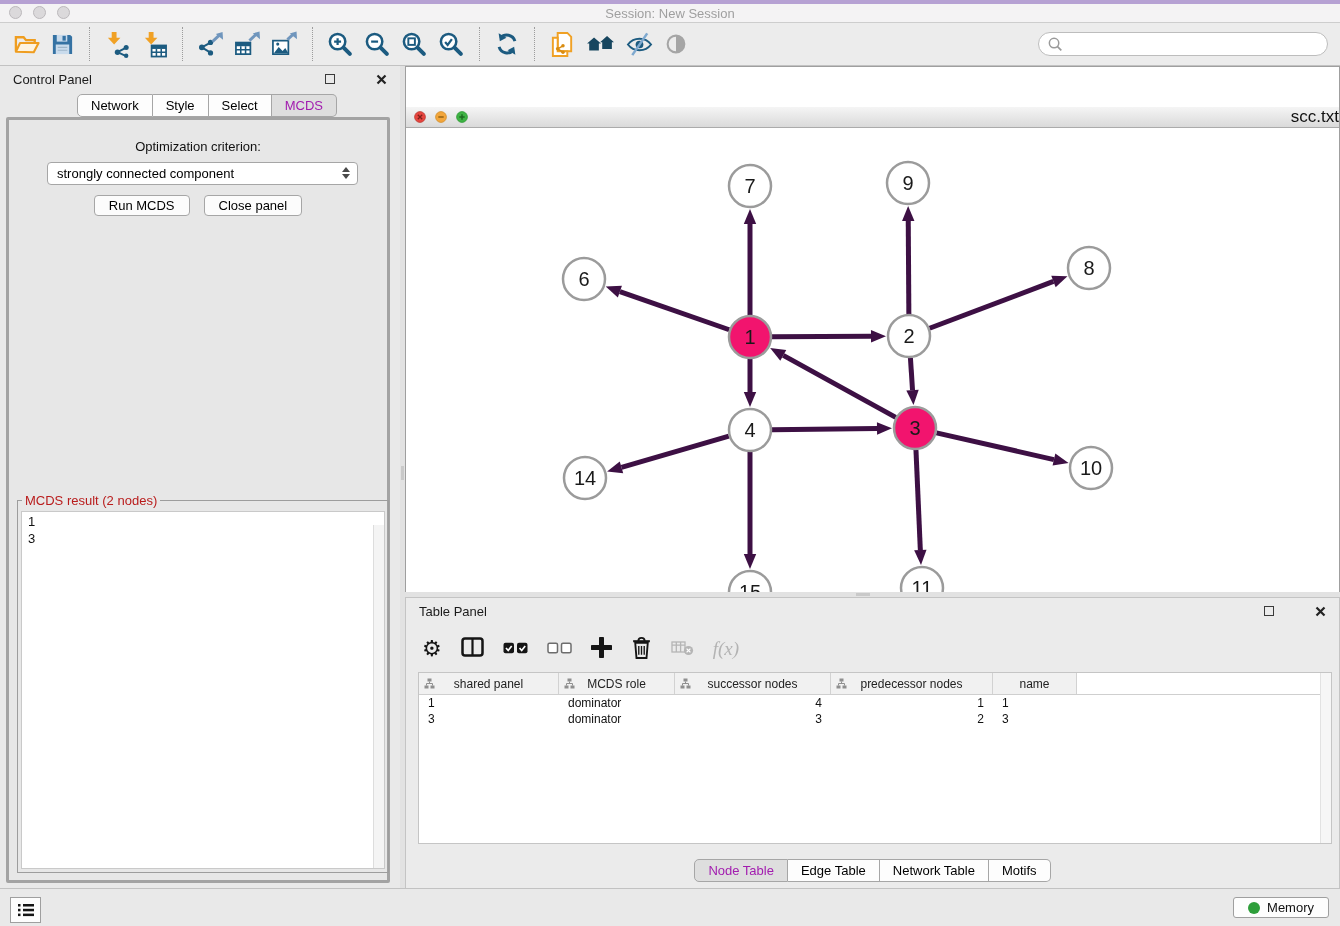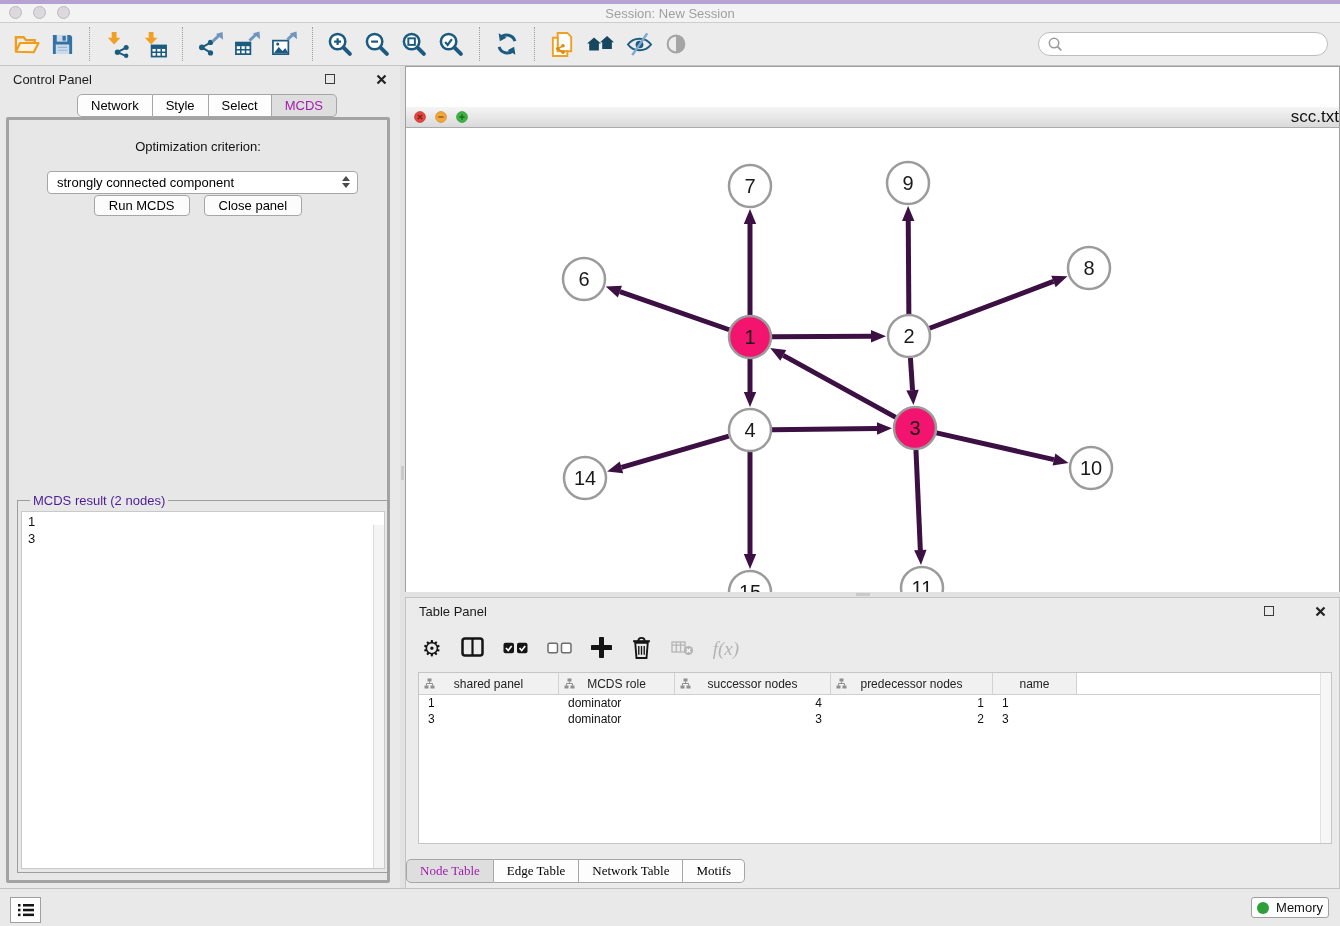--- a/index.html
+++ b/index.html
@@ -36,27 +36,27 @@
 
   .btn{font-size:13px;padding:2px 14px;background:#fcfcfc;border:1px solid #a6a6a6;border-radius:4px;cursor:pointer;}
 
   
   .control-panel{position:absolute;left:0;top:66px;width:400px;height:822px;background:#e9e9e9;}
   .cp-tabs{position:absolute;left:77px;top:28px;display:flex;}
   .cp-content{position:absolute;left:6px;top:51px;width:384px;height:766px;background:#e7e7e7;
     border:3px solid #a3a3a3;border-radius:2px;}
   .opt-label{margin-top:19px;text-align:center;font-size:13px;color:#111;}
   .selectbox{position:absolute;left:38px;top:42px;width:311px;height:23px;background:#fff;border:1px solid #a6a6a6;
-    border-radius:4px;font-size:13px;display:flex;align-items:center;padding:0 24px 0 9px;cursor:pointer;margin-top:9px;}
+    border-radius:4px;font-size:13px;display:flex;align-items:center;padding:0 24px 0 9px;cursor:pointer;}
   .sel-arrows{position:absolute;right:7px;top:4px;display:flex;flex-direction:column;align-items:center;}
   .tri-up{width:0;height:0;border-left:4px solid transparent;border-right:4px solid transparent;border-bottom:5px solid #4a4a4a;margin-bottom:2px;}
   .tri-down{width:0;height:0;border-left:4px solid transparent;border-right:4px solid transparent;border-top:5px solid #4a4a4a;}
   .btn-row{position:absolute;top:75px;left:0;right:0;display:flex;justify-content:center;gap:14px;}
   .result-fieldset{position:absolute;left:8px;top:373px;width:372px;height:380px;border:1px solid #9d9d9d;padding:3px;background:transparent;}
-  .result-fieldset legend{font-size:13px;color:#4c1d95;padding:0 3px;margin-left:9px;}
+  .result-fieldset legend{font-size:13px;color:#b91c1c;padding:0 3px;margin-left:1px;}
   .result-area{width:100%;height:100%;background:#fff;border:1px solid #c9c9c9;position:relative;
     font-size:13px;line-height:17px;padding:1px 6px;white-space:pre-line;color:#111;}
   .result-scroll{position:absolute;right:0;top:0;width:11px;height:100%;background:#f4f4f4;border-left:1px solid #ddd;}
 
   .v-split{position:absolute;left:400px;top:66px;width:5px;height:822px;background:#e2e2e2;}
   .v-grip{position:absolute;left:1px;top:400px;width:3px;height:14px;background:#c9c9c9;}
 
   
   .net-window{position:absolute;left:405px;top:66px;width:935px;height:526px;border:1px solid #9f9f9f;background:#fff;}
   .net-titlebar{height:21px;background:linear-gradient(#f5f5f5,#dadada);border-bottom:1px solid #ababab;
@@ -73,28 +73,28 @@
   .gear-glyph{font-size:22px;color:#151515;line-height:1;}
   .fx-glyph{font-family:"Liberation Serif",serif;font-style:italic;font-size:19px;color:#b3b3b3;}
   .tp-table{position:absolute;left:12px;top:74px;width:914px;height:172px;background:#fff;border:1px solid #c5c5c5;}
   .thead{display:flex;height:22px;border-bottom:1px solid #cfcfcf;}
   .th{position:relative;background:#f1f1f1;border-right:1px solid #d2d2d2;display:flex;align-items:center;
       justify-content:center;font-size:12px;color:#222;}
   .th .hicon{position:absolute;left:5px;top:5px;}
   .trow{display:flex;height:16px;font-size:12px;color:#111;align-items:center;}
   .td{padding:0 9px;overflow:hidden;white-space:nowrap;}
   .tscroll{position:absolute;right:0;top:0;width:11px;height:100%;background:#f6f6f6;border-left:1px solid #e2e2e2;}
-  .tp-tabs{position:absolute;left:0;right:0;top:261px;display:flex;font-family:Liberation Serif, serif;}
+  .tp-tabs{position:absolute;left:0;right:0;top:261px;display:flex;justify-content:center;}
 
   
   .status-bar{position:absolute;left:0;top:888px;width:100%;height:38px;background:#e9e9e9;border-top:1px solid #c2c2c2;}
   .list-btn{position:absolute;left:10px;top:8px;width:31px;height:26px;background:#fdfdfd;border:1px solid #9f9f9f;
     display:flex;align-items:center;justify-content:center;cursor:pointer;}
   .memory-btn{position:absolute;right:11px;top:8px;height:21px;background:#fdfdfd;border:1px solid #9f9f9f;
-    border-radius:3px;display:flex;align-items:center;gap:7px;padding:0 5px;font-size:13px;color:#111;cursor:pointer;}
+    border-radius:3px;display:flex;align-items:center;gap:7px;padding:0 14px;font-size:13px;color:#111;cursor:pointer;}
   .memory-dot{width:12px;height:12px;border-radius:50%;background:#2e9e3a;}
 </style>
 </head>
 <body>
 
 <div class="app">
   <div class="top-accent"></div>
 
   <div class="titlebar">
     <div class="tl-group">

